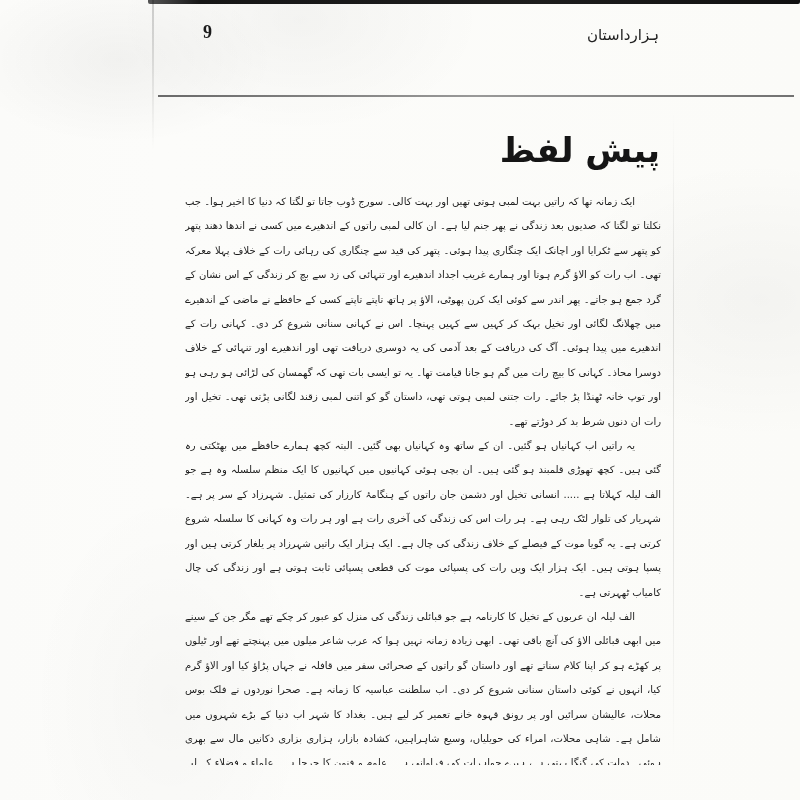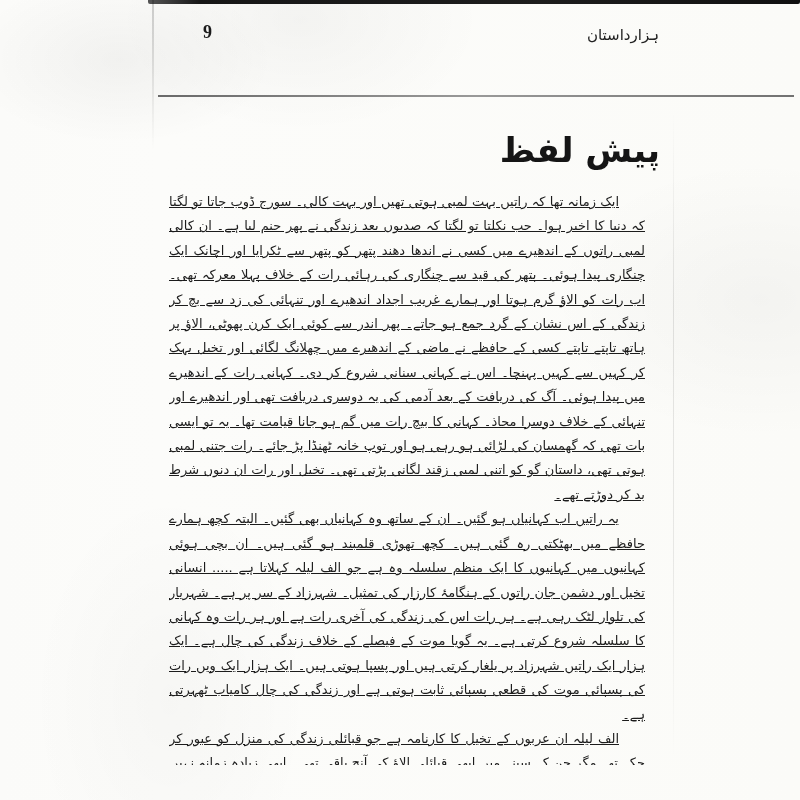--- a/index.html
+++ b/index.html
@@ -41,26 +41,25 @@
     position:absolute;top:95px;left:158px;width:636px;height:2px;
     background:linear-gradient(90deg,rgba(90,90,90,0.9),rgba(120,120,120,0.75) 50%,rgba(90,90,90,0.85));
   }
   .chapter-title{
     position:absolute;top:130px;left:185px;width:475px;
     margin:0;direction:rtl;text-align:right;
     font-size:34px;font-weight:bold;color:#151515;
     font-family:"DejaVu Sans",sans-serif;
   }
   .body-text{
-    position:absolute;top:190px;left:169px;width:476px;height:575px;
+    position:absolute;top:190px;left:185px;width:476px;height:575px;
     overflow:hidden;
     direction:rtl;text-align:justify;
-    font-size:13px;line-height:24.4px;color:#1c1c1c;
+    font-size:10px;line-height:24.4px;color:#1c1c1c;
     font-family:"DejaVu Sans",sans-serif;
-    text-decoration:underline;
   }
   .body-text p{margin:0;text-indent:26px;}
   
   .fold-line{
     position:absolute;top:110px;left:673px;width:1px;height:650px;
     background:linear-gradient(180deg,rgba(0,0,0,0),rgba(0,0,0,0.10) 30%,rgba(0,0,0,0.08) 70%,rgba(0,0,0,0));
   }
 </style>
 </head>
 <body>

